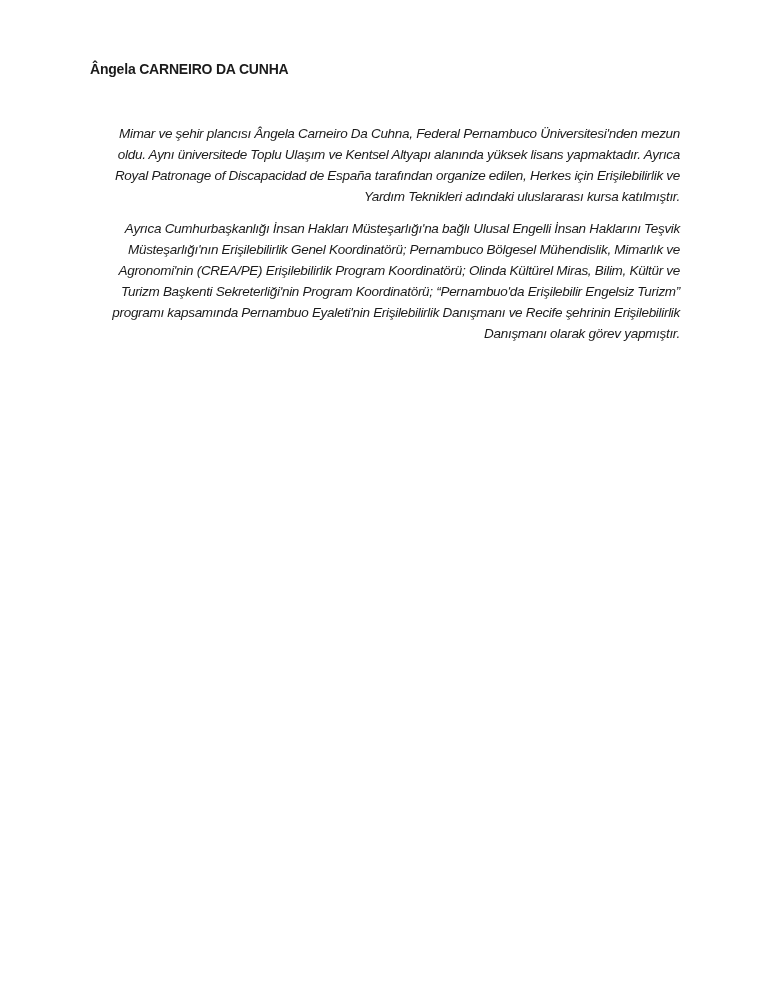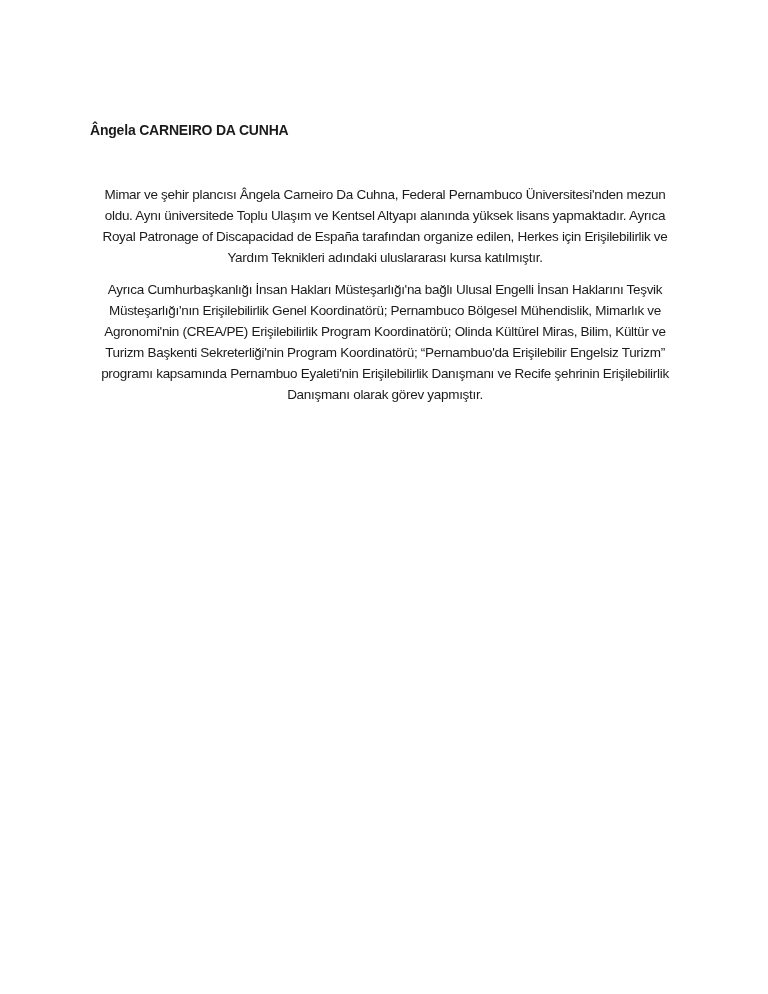--- a/index.html
+++ b/index.html
@@ -11,36 +11,37 @@
     width: 768px;
     height: 994px;
     overflow: hidden;
     font-family: "Liberation Sans", sans-serif;
     color: #1b1b1b;
   }
   .doc-page {
     box-sizing: border-box;
     width: 768px;
     height: 994px;
-    padding: 120px 88px 0 90px;
+    padding: 59px 88px 0 90px;
     background: #ffffff;
   }
   .doc-title {
     font-size: 14px;
     font-weight: bold;
     line-height: 21px;
     letter-spacing: -0.2px;
     margin: 0 0 43px 0;
   }
   .doc-para {
     font-size: 13.5px;
     line-height: 21px;
     letter-spacing: -0.3px;
-    text-align: center;
+    text-align: right;
     margin: 0 0 11px 0;
+    font-style: italic;
   }
 </style>
 </head>
 <body>
 
 <div class="doc-page">
   <h1 class="doc-title">Ângela CARNEIRO DA CUNHA</h1>
 
   <p class="doc-para">Mimar ve şehir plancısı Ângela Carneiro Da Cuhna, Federal Pernambuco Üniversitesi'nden mezun oldu. Aynı üniversitede Toplu Ulaşım ve Kentsel Altyapı alanında yüksek lisans yapmaktadır. Ayrıca Royal Patronage of Discapacidad de España tarafından organize edilen, Herkes için Erişilebilirlik ve Yardım Teknikleri adındaki uluslararası kursa katılmıştır.</p>
 

